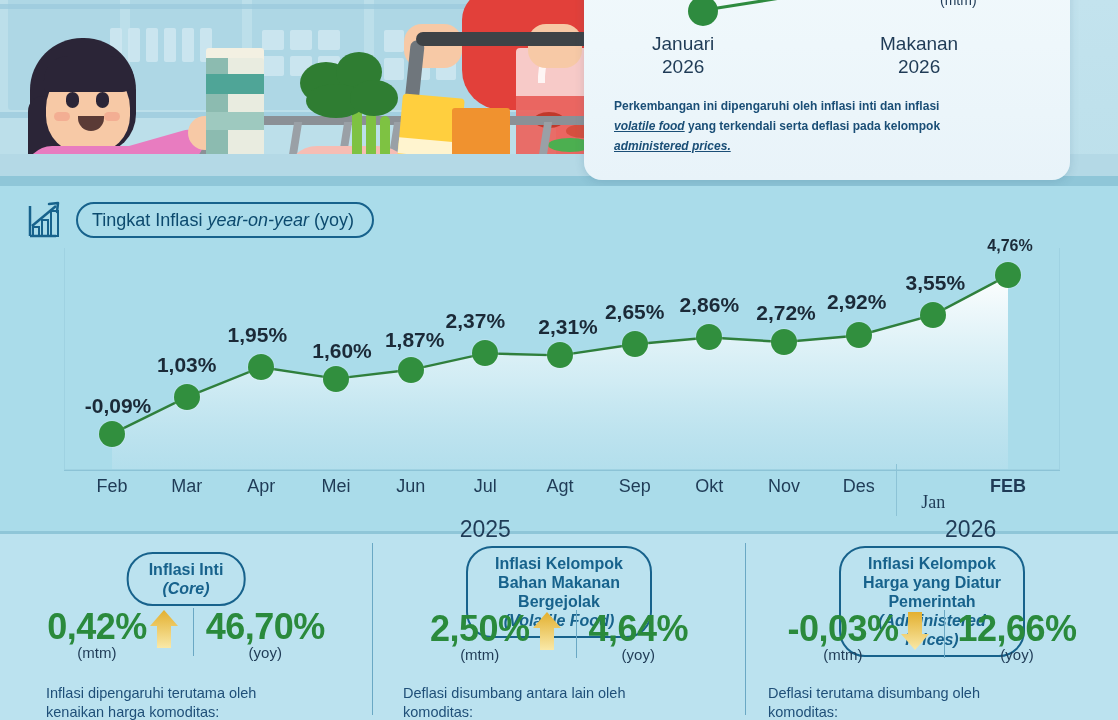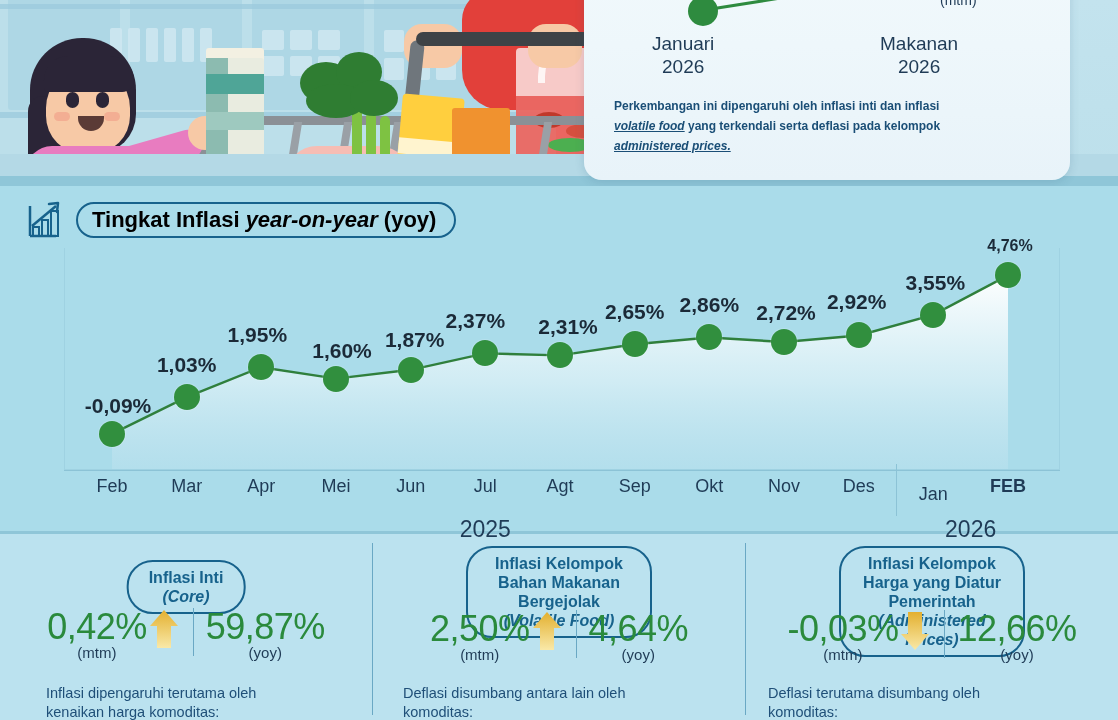--- a/index.html
+++ b/index.html
@@ -85,21 +85,21 @@
   .cpara{position:absolute;left:30px;top:216px;width:432px;font-size:12px;
          font-weight:bold;color:#1a4e76;line-height:20px;}
   .cpara i{font-style:italic;text-decoration:underline;}
 
   
   .chartsec{position:absolute;left:0;top:186px;width:1118px;height:345px;background:#aadcea;}
   .chart-title-wrap{position:absolute;left:26px;top:14px;display:flex;align-items:center;}
   .ct-icon{width:52px;height:40px;position:relative;margin-right:2px;}
   .ct-pill{border:2px solid #17628c;border-radius:20px;height:32px;display:flex;align-items:center;
            padding:0 18px 0 14px;margin-left:-4px;background:transparent;}
-  .ct-text{font-size:22px;font-weight:bold;color:#000000;white-space:nowrap;}
+  .ct-text{font-size:18px;font-weight:normal;color:#0c4a6e;white-space:nowrap;}
   .ct-text i{font-style:italic;}
 
   .plot{position:absolute;left:64px;top:62px;width:996px;height:222px;}
   .plot-frame{position:absolute;inset:0;border:1px solid #9fd2e2;border-top:none;background:transparent;}
   .axis{position:absolute;left:64px;top:284px;width:996px;height:1px;background:#8cc3d6;}
   .xlabels{position:absolute;left:64px;top:290px;width:996px;height:30px;}
   .xlab{position:absolute;font-size:18px;color:#1f3b56;text-align:center;transform:translateX(-50%);}
   .xlab.bold{font-weight:bold;}
   .yearsep{position:absolute;top:278px;width:1px;height:52px;background:#8cc3d6;}
   .yearlab{position:absolute;font-size:23px;color:#1f3b56;transform:translateX(-50%);}
@@ -114,21 +114,21 @@
   .bsep{position:absolute;left:0;top:0;width:1118px;height:3px;background:#8fc6d8;}
   .panel{position:absolute;top:3px;height:186px;}
   .pdiv{position:absolute;top:12px;width:1px;height:172px;background:#6aa8c4;}
   .ppill{position:absolute;left:50%;transform:translateX(-50%);top:14px;
          border:2px solid #17628c;border-radius:26px;padding:6px 20px;text-align:center;}
   .ppill span{font-size:16px;font-weight:bold;color:#17628c;line-height:19px;display:block;}
   .ppill i{font-style:italic;}
   .pvals{position:absolute;left:0;right:0;top:78px;display:flex;align-items:flex-start;
          justify-content:center;}
   .pv{display:flex;flex-direction:column;align-items:center;}
-  .pv .num{font-size:36px;font-weight:normal;color:#2a8a3c;line-height:38px;letter-spacing:-.5px;}
+  .pv .num{font-size:36px;font-weight:bold;color:#2a8a3c;line-height:38px;letter-spacing:-.5px;}
   .pv .unit{font-size:15px;color:#1f3b56;margin-top:-2px;}
   .parrow{width:30px;height:42px;position:relative;margin:0 2px;}
   .vline{width:1px;background:#6aa8c4;height:48px;margin:0 12px;align-self:flex-start;}
   .pfoot{position:absolute;left:8px;top:148px;width:95%;font-size:14.5px;color:#1f4f78;
          line-height:19px;}
 </style>
 </head>
 <body>
 
 <div id="root">
@@ -314,54 +314,54 @@
         <div class="xlab" style="left: 122.667px; top: 0px;">Mar</div>
         <div class="xlab" style="left: 197.333px; top: 0px;">Apr</div>
         <div class="xlab" style="left: 272px; top: 0px;">Mei</div>
         <div class="xlab" style="left: 346.667px; top: 0px;">Jun</div>
         <div class="xlab" style="left: 421.333px; top: 0px;">Jul</div>
         <div class="xlab" style="left: 496px; top: 0px;">Agt</div>
         <div class="xlab" style="left: 570.667px; top: 0px;">Sep</div>
         <div class="xlab" style="left: 645.333px; top: 0px;">Okt</div>
         <div class="xlab" style="left: 720px; top: 0px;">Nov</div>
         <div class="xlab" style="left: 794.667px; top: 0px;">Des</div>
-        <div class="xlab" style="left: 869.333px; top: 8px;">Jan</div>
+        <div class="xlab" style="left: 869.333px; top: 16px; font-family: Liberation Serif, serif;">Jan</div>
         <div class="xlab bold" style="left: 944px; top: 0px;">FEB</div>
       </div>
     <div id="yearlabs"></div>
   </div>
 
   <div class="bottom">
     <div class="bsep"></div>
     <div class="pdiv" style="left:372px;"></div>
     <div class="pdiv" style="left:745px;"></div>
 
     <div class="panel" style="left:0;width:372px;">
-      <div class="ppill" style="top:26px;">
+      <div class="ppill" style="top:18px;">
         <span><span>Inflasi Inti </span><i>(Core)</i></span>
       </div>
       <div class="pvals" style="top:74px;">
         <div class="pv">
           <div class="num">0,42%</div>
           <div class="unit">(mtm)</div>
         </div>
         <div class="parrow">
           <svg width="30" height="42" viewBox="0 0 30 42">
             <defs>
                 <linearGradient id="gUp1" x1="0" y1="0" x2="0" y2="1">
               <stop offset="0%" stop-color="#e3b02f"></stop>
                   <stop offset="100%" stop-color="#f9e9a8"></stop>
             </linearGradient>
               </defs>
             <path d="M15 2 L29 18 L22 18 L22 40 L8 40 L8 18 L1 18 Z" fill="url(#gUp1)"></path>
           </svg>
         </div>
         <div class="vline"></div>
         <div class="pv">
-          <div class="num">59,87%</div>
+          <div class="num">46,70%</div>
           <div class="unit">(yoy)</div>
         </div>
       </div>
       <div class="pfoot" style="left:46px;top:150px;">
         <span>Inflasi dipengaruhi terutama oleh</span><br>
         <span>kenaikan harga komoditas:</span>
       </div>
     </div>
 
     <div class="panel" style="left:373px;width:372px;">

